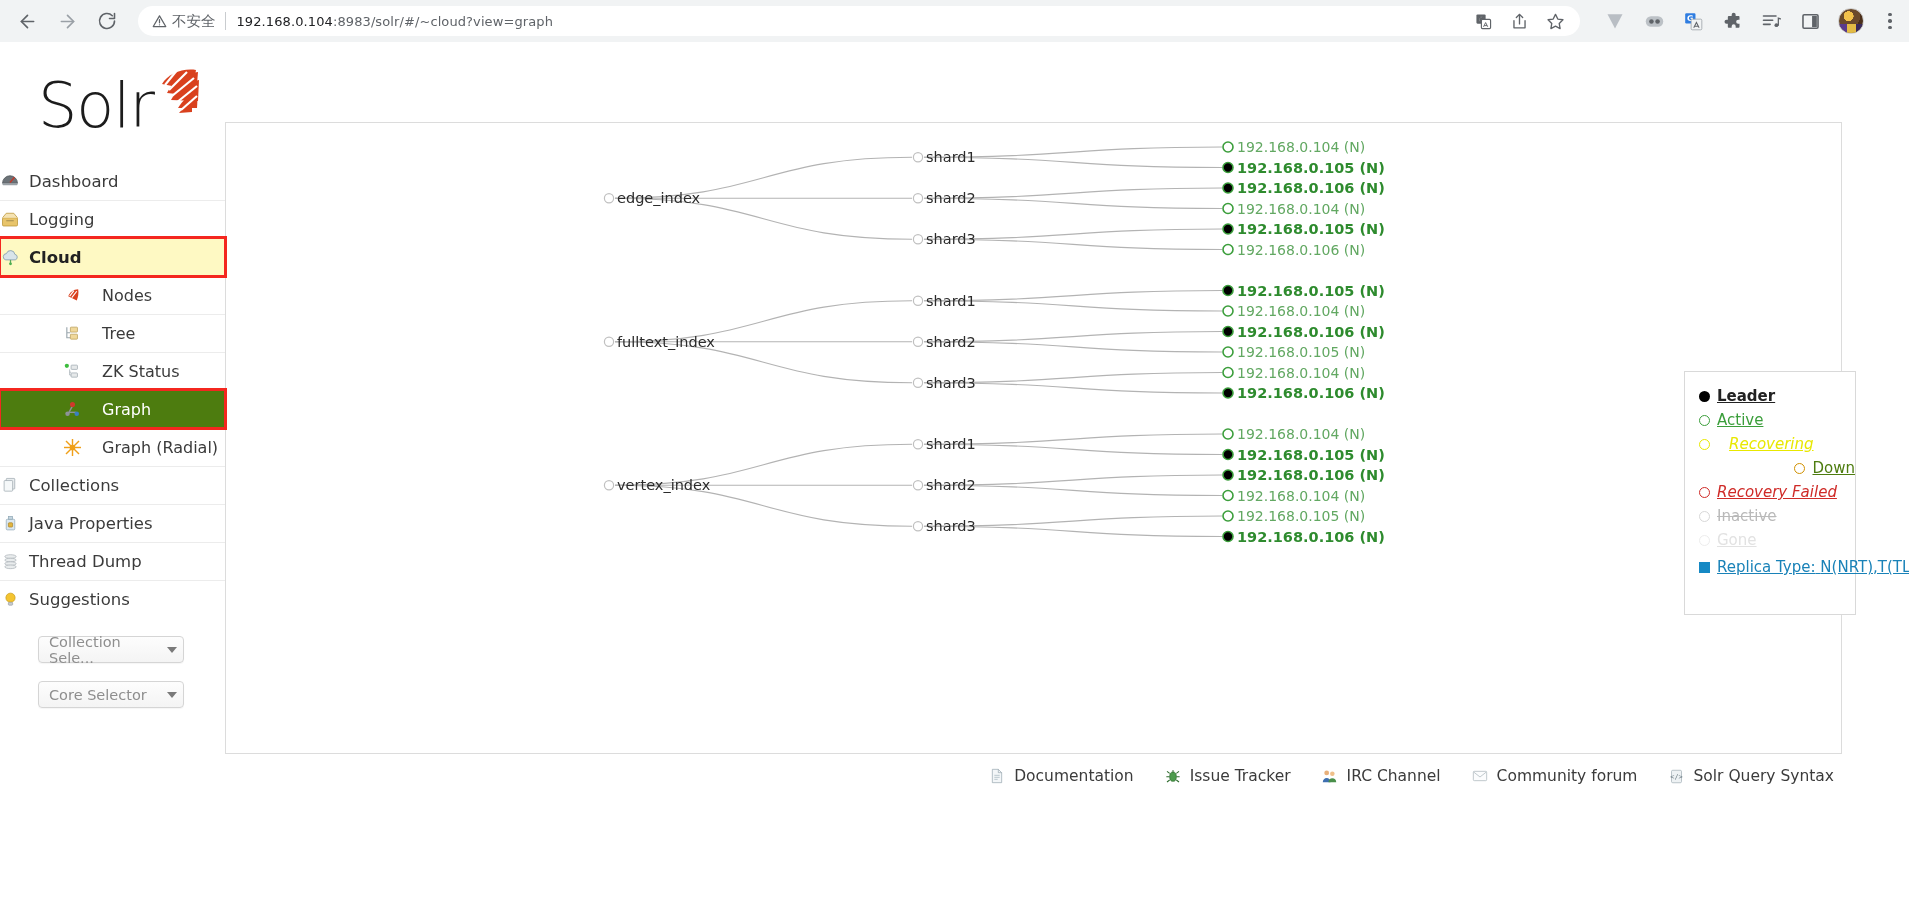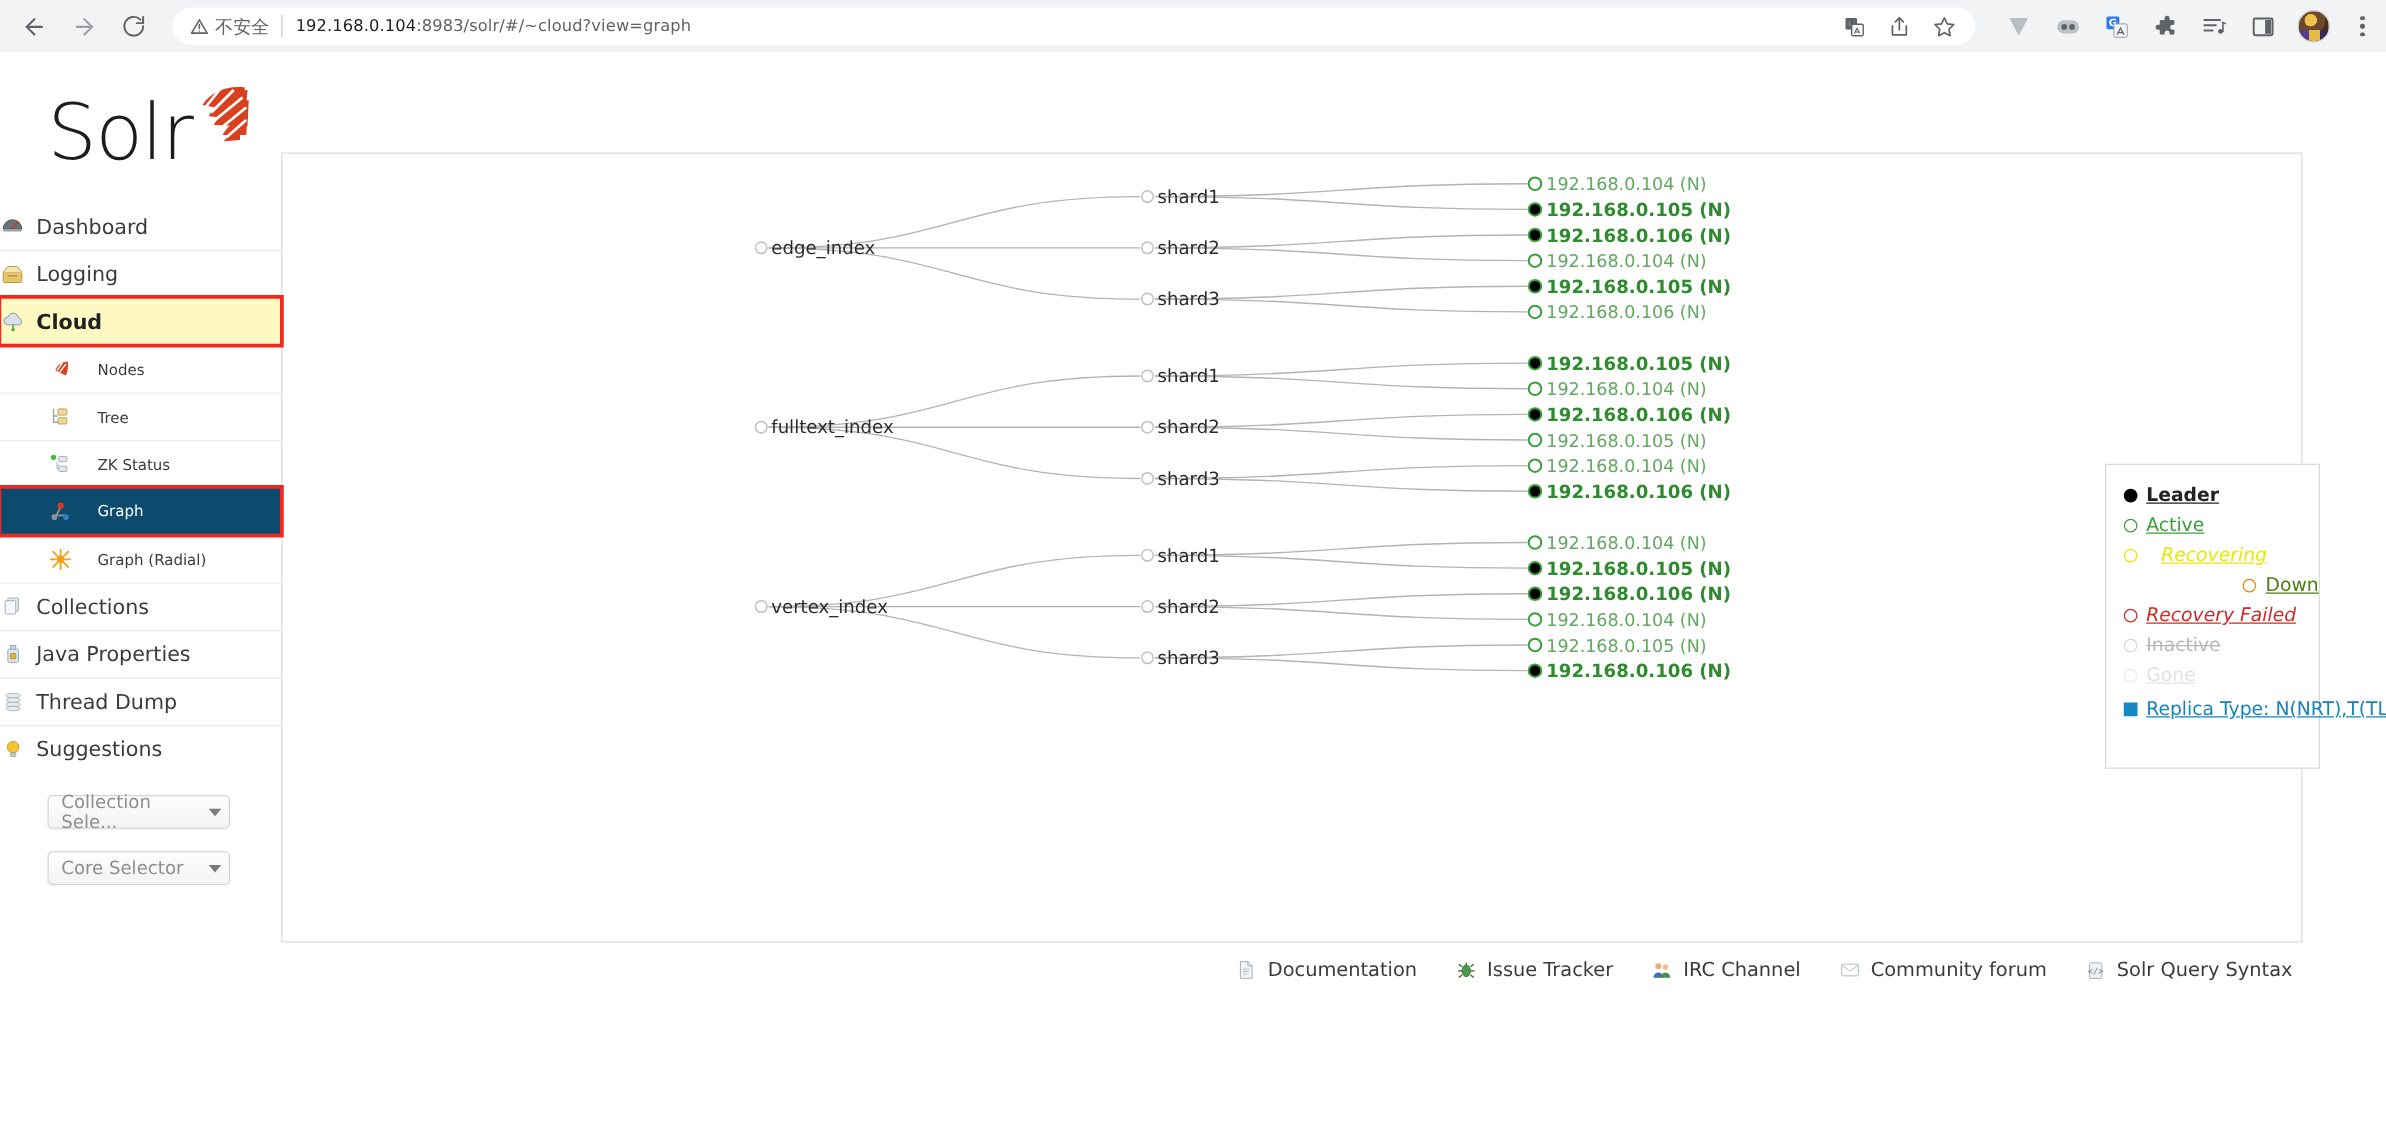--- a/index.html
+++ b/index.html
@@ -119,29 +119,29 @@
   .nav-item {
     display: flex; align-items: center;
     height: 38px;
     font-size: 16.5px;
     color: #3b3b3b;
     border-top: 1px solid #ececec;
     gap: 9px;
   }
   .nav-item:first-child { border-top: none; }
   .nav-item .nav-ico { width: 20px; height: 20px; flex: none; display:flex; align-items:center; justify-content:center;}
-  .nav-item.sub { padding-left: 38px; font-size: 12px; gap: 20px; }
+  .nav-item.sub { padding-left: 62px; font-size: 16px; gap: 20px; }
   .nav-item.active-parent {
     background: #fef9c3;
     font-weight: bold;
     color: #222;
     border-top: none;
   }
   .nav-item.active-child {
-    background: #0c4a6e;
+    background: #4d7c0f;
     color: #ffffff;
     border-top: none;
   }
   .red-outline {
     outline: 3px solid #f4271f;
     outline-offset: -1px;
     position: relative;
     z-index: 3;
   }
   .sel-wrap { padding: 0 0 0 38px; }

